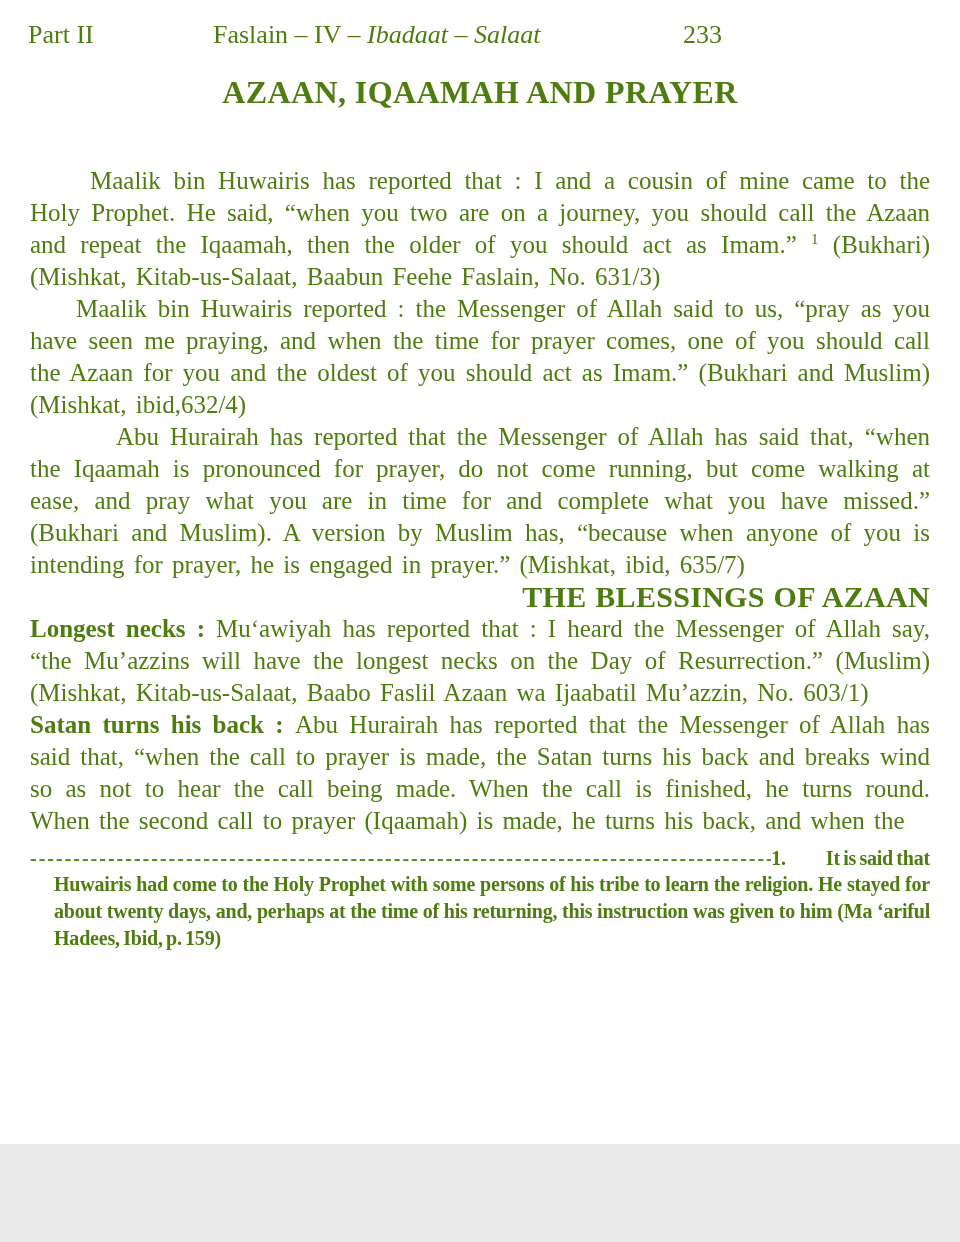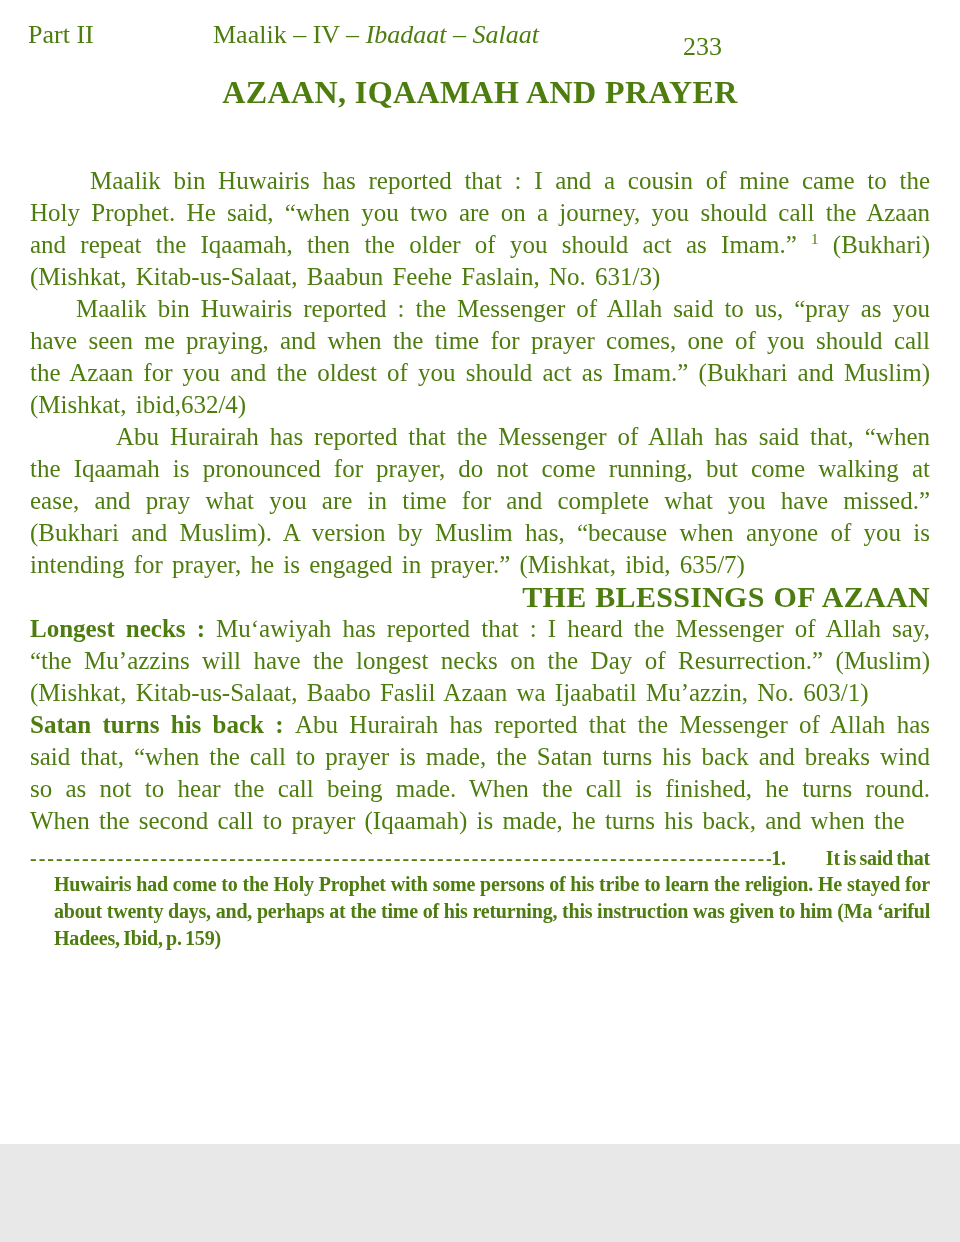--- a/index.html
+++ b/index.html
@@ -8,21 +8,21 @@
     background:#ffffff;
     position:relative;
     overflow:hidden;
     font-family:"Liberation Serif", serif;
     color:#4d7c0f;
   }
   
   .header{position:absolute;top:20px;left:0;right:0;height:32px;font-size:26px;}
   .header .part{position:absolute;left:28px;top:0;}
   .header .section{position:absolute;left:213px;top:0;}
-  .header .pagenum{position:absolute;left:683px;top:0;margin-top:12px;}
+  .header .pagenum{position:absolute;left:683px;top:0;}
   .header i{font-style:italic;}
   
   .title{
     position:absolute;top:74px;left:30px;width:900px;
     text-align:center;font-weight:bold;font-size:32px;letter-spacing:.4px;
   }
   
   .body{
     position:absolute;top:165px;left:30px;width:900px;
     font-size:25px;line-height:32px;
@@ -53,21 +53,21 @@
   .fn-first{flex:0 0 auto;margin-left:40px;}
   .fn-body{text-align:justify;margin-left:24px;}
 </style>
 </head>
 <body>
 
 <div class="page">
 
   <div class="header">
     <span class="part">Part II</span>
-    <span class="section"><span>Maalik – IV – </span><i>Ibadaat – Salaat</i></span>
+    <span class="section"><span>Faslain – IV – </span><i>Ibadaat – Salaat</i></span>
     <span class="pagenum">233</span>
   </div>
 
   <div class="title">AZAAN, IQAAMAH AND PRAYER</div>
 
   <div class="body">
     <p class="p1"><span>Maalik bin Huwairis has reported that : I and a cousin of mine came to the Holy Prophet. He said, “when you two are on a journey, you should call the </span><span class="run-i">Azaan</span><span> and repeat the </span><span class="run-i">Iqaamah,</span><span> then the older of you should act as </span><span class="run-i">Imam</span><span>.” </span><span class="run-sup">1</span><span> (</span><span class="run-i">Bukhari</span><span>) (</span><span class="run-i">Mishkat, Kitab-us-Salaat, Baabun Feehe Faslain,</span><span> No. 631/3)</span></p>
     <p class="p2"><span>Maalik bin Huwairis reported : the Messenger of Allah said to us, “pray as you have seen me praying, and when the time for prayer comes, one of you should call the </span><span class="run-i">Azaan</span><span> for you and the oldest of you should act as </span><span class="run-i">Imam</span><span>.” (</span><span class="run-i">Bukhari</span><span> and </span><span class="run-i">Muslim</span><span>) (</span><span class="run-i">Mishkat, ibid,</span><span>632/4)</span></p>
     <p class="p3"><span>Abu Hurairah has reported that the Messenger of Allah has said that, “when the </span><span class="run-i">Iqaamah</span><span> is pronounced for prayer, do not come running, but come walking at ease, and pray what you are in time for and complete what you have missed.” (</span><span class="run-i">Bukhari</span><span> and </span><span class="run-i">Muslim</span><span>). A version by </span><span class="run-i">Muslim</span><span> has, “because when anyone of you is intending for prayer, he is engaged in prayer.” (</span><span class="run-i">Mishkat, ibid,</span><span> 635/7)</span></p>
     <p class="subheading">THE BLESSINGS OF AZAAN</p>

